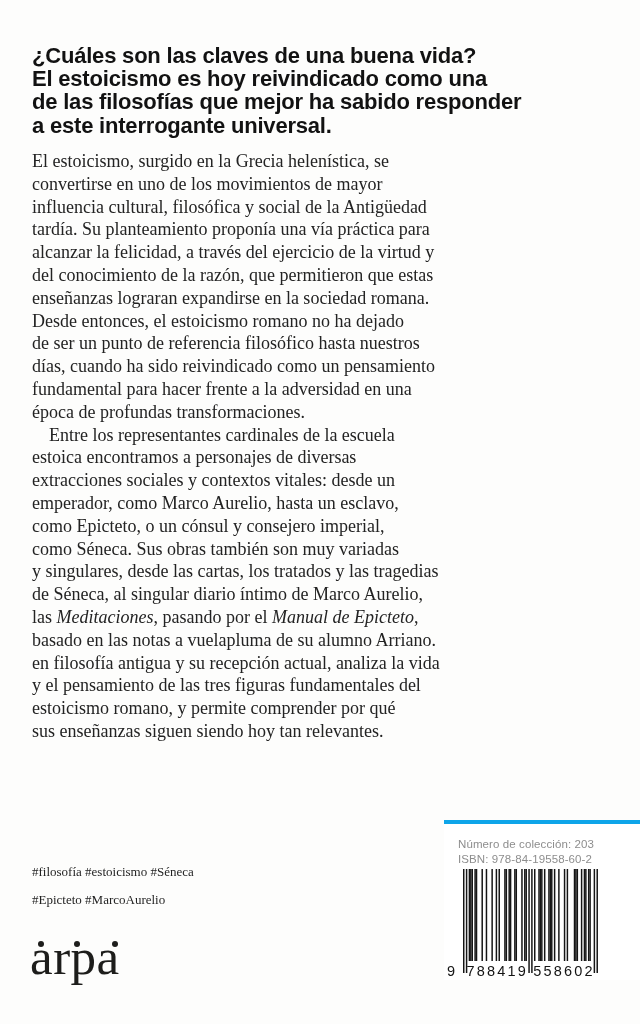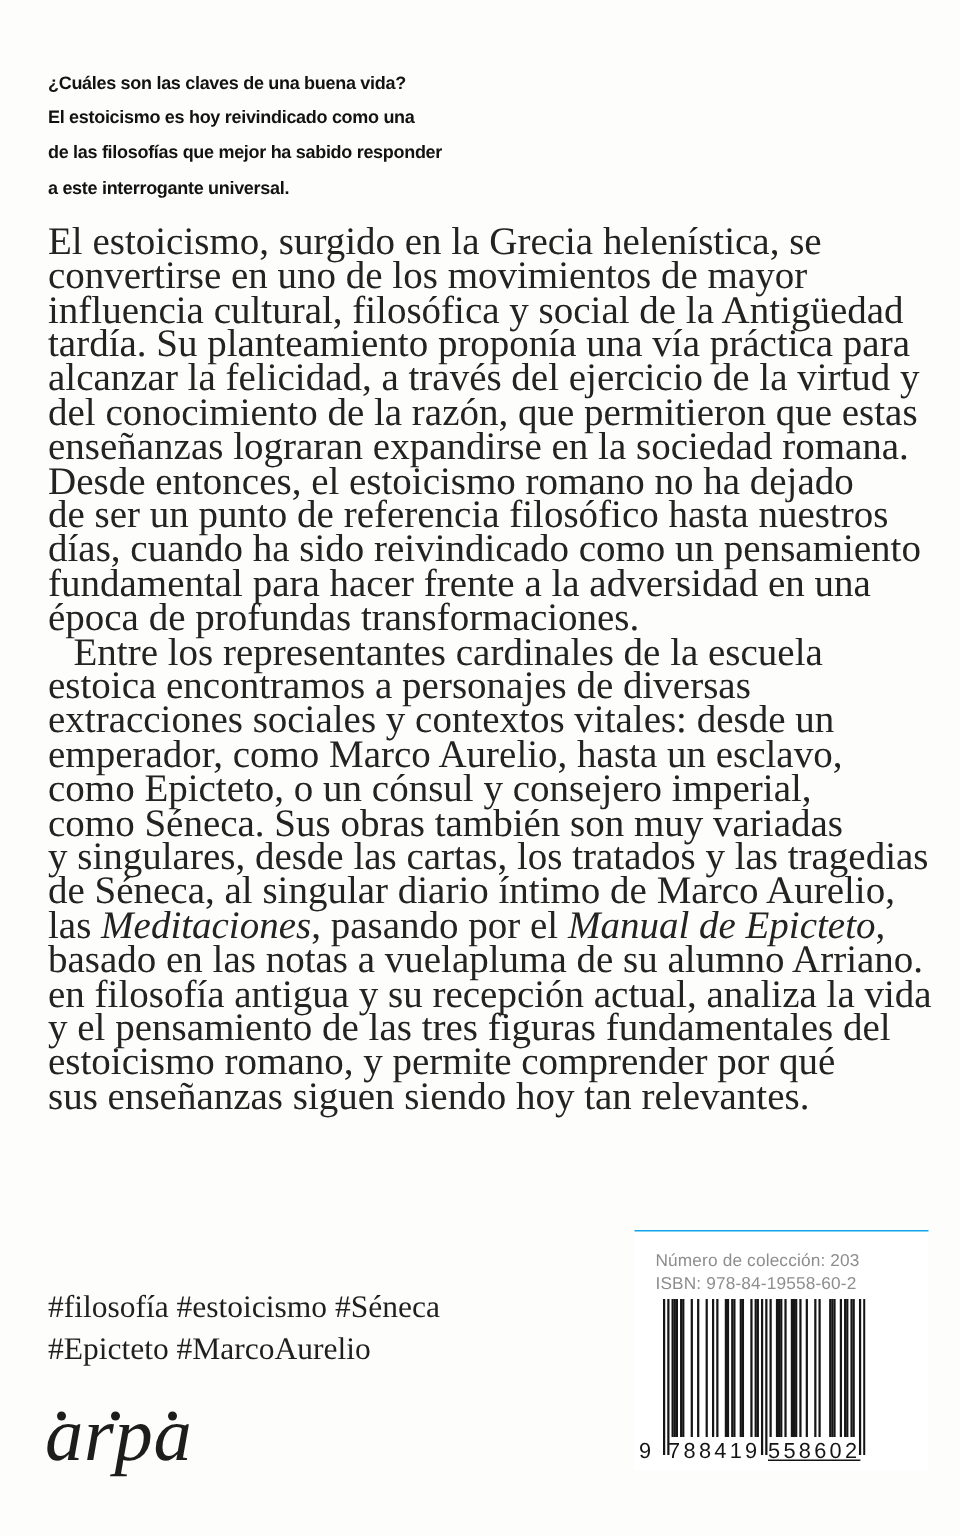--- a/index.html
+++ b/index.html
@@ -8,63 +8,63 @@
 
   .page {
     position:relative; width:640px; height:1024px;
     background:#fdfdfc; overflow:hidden;
     font-family:"Liberation Serif", serif;
   }
 
   .tagline {
     position:absolute; left:32px; top:44px;
     font-family:"Liberation Sans", sans-serif;
-    font-weight:bold; font-size:12px; line-height:23.2px;
+    font-weight:bold; font-size:22px; line-height:23.2px;
     letter-spacing:-0.2px; color:#121212;
   }
 
   .synopsis {
     position:absolute; left:32px; top:150px;
-    font-size:26px; line-height:22.8px; color:#232323;
+    font-size:18px; line-height:22.8px; color:#232323;
   }
   .bline { white-space:pre; }
   .bline.indent { padding-left:17px; }
 
   .hashtags {
     position:absolute; left:32px; top:858px;
-    font-size:21px; line-height:27.5px; color:#1f1f1f;
+    font-size:13px; line-height:27.5px; color:#1f1f1f;
   }
 
   .logo { position:absolute; left:30px; top:932px; width:120px; height:60px; color:#1d1d1b; }
-  .logo-text { font-size:51px; line-height:51px; letter-spacing:0.5px;font-style:italic; }
+  .logo-text { font-size:51px; line-height:51px; letter-spacing:0.5px; }
   .logo-dot { position:absolute; width:6px; height:6px; border-radius:50%; background:#1d1d1b; top:9px; }
   .logo-dot.d1 { left:8px; }
   .logo-dot.d2 { left:44px; }
   .logo-dot.d3 { left:82px; }
 
   .barcode-panel {
-    position:absolute; left:423px; top:820px; width:196px; height:160px;
-    background:#ffffff; border-top:1px solid #0ea5e9;
+    position:absolute; left:444px; top:820px; width:196px; height:160px;
+    background:#ffffff; border-top:4px solid #0ea5e9;
   }
   .panel-labels {
     padding:13px 0 0 14px;
     font-family:"Liberation Sans", sans-serif;
     font-size:11.5px; line-height:14.5px; letter-spacing:0.1px;
     color:#8d8d8d; white-space:nowrap;
   }
   .barcode { position:relative; margin:3px 0 0 2px; width:160px; height:112px; }
   .barcode svg { position:absolute; left:17px; top:0; }
   .ean-digit {
     position:absolute; bottom:2px;
     font-family:"Liberation Sans", sans-serif;
     font-size:14.5px; color:#141414;
   }
   #ean-first { left:1px; }
   #ean-g1 { left:20px; width:62px; text-align:right; letter-spacing:2.2px; }
-  #ean-g2 { left:87px; width:62px; text-align:left; letter-spacing:2.2px;text-decoration:underline; }
+  #ean-g2 { left:87px; width:62px; text-align:center; letter-spacing:2.2px; }
 </style>
 </head>
 <body>
 
 <div class="page">
 
   <div class="tagline">
       <div>¿Cuáles son las claves de una buena vida?</div>
       <div>El estoicismo es hoy reivindicado como una</div>
       <div>de las filosofías que mejor ha sabido responder</div>

